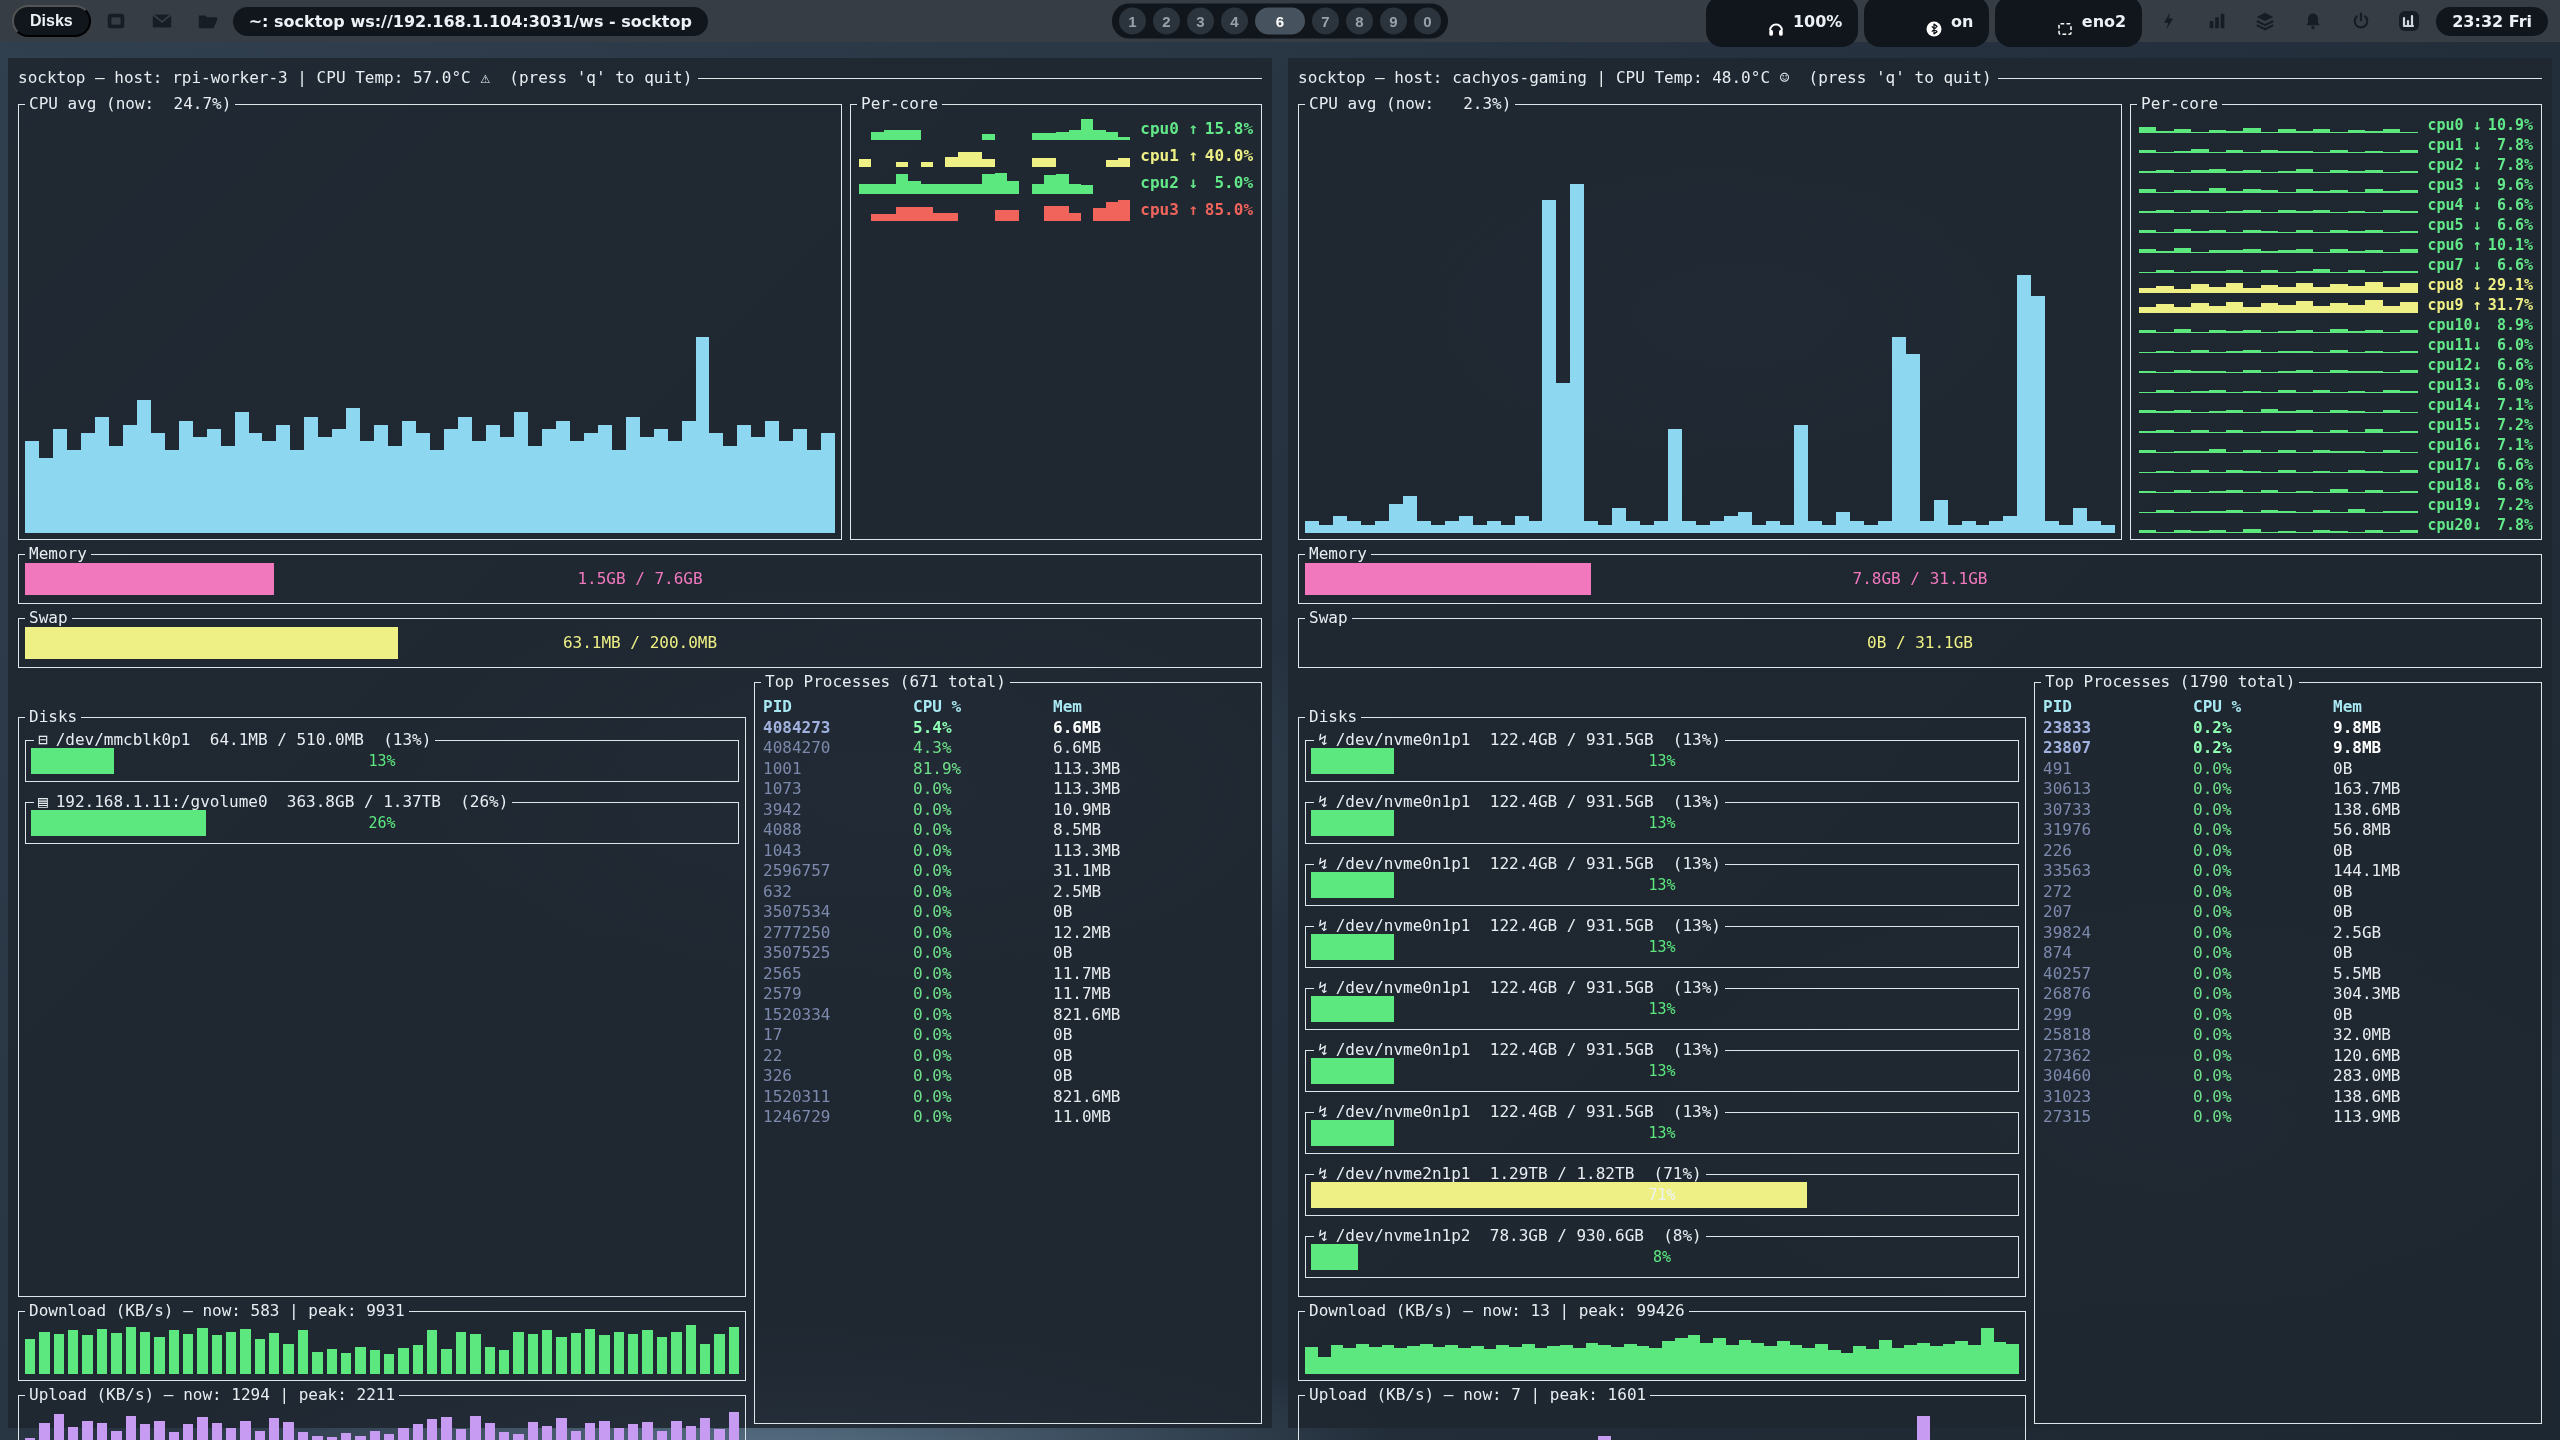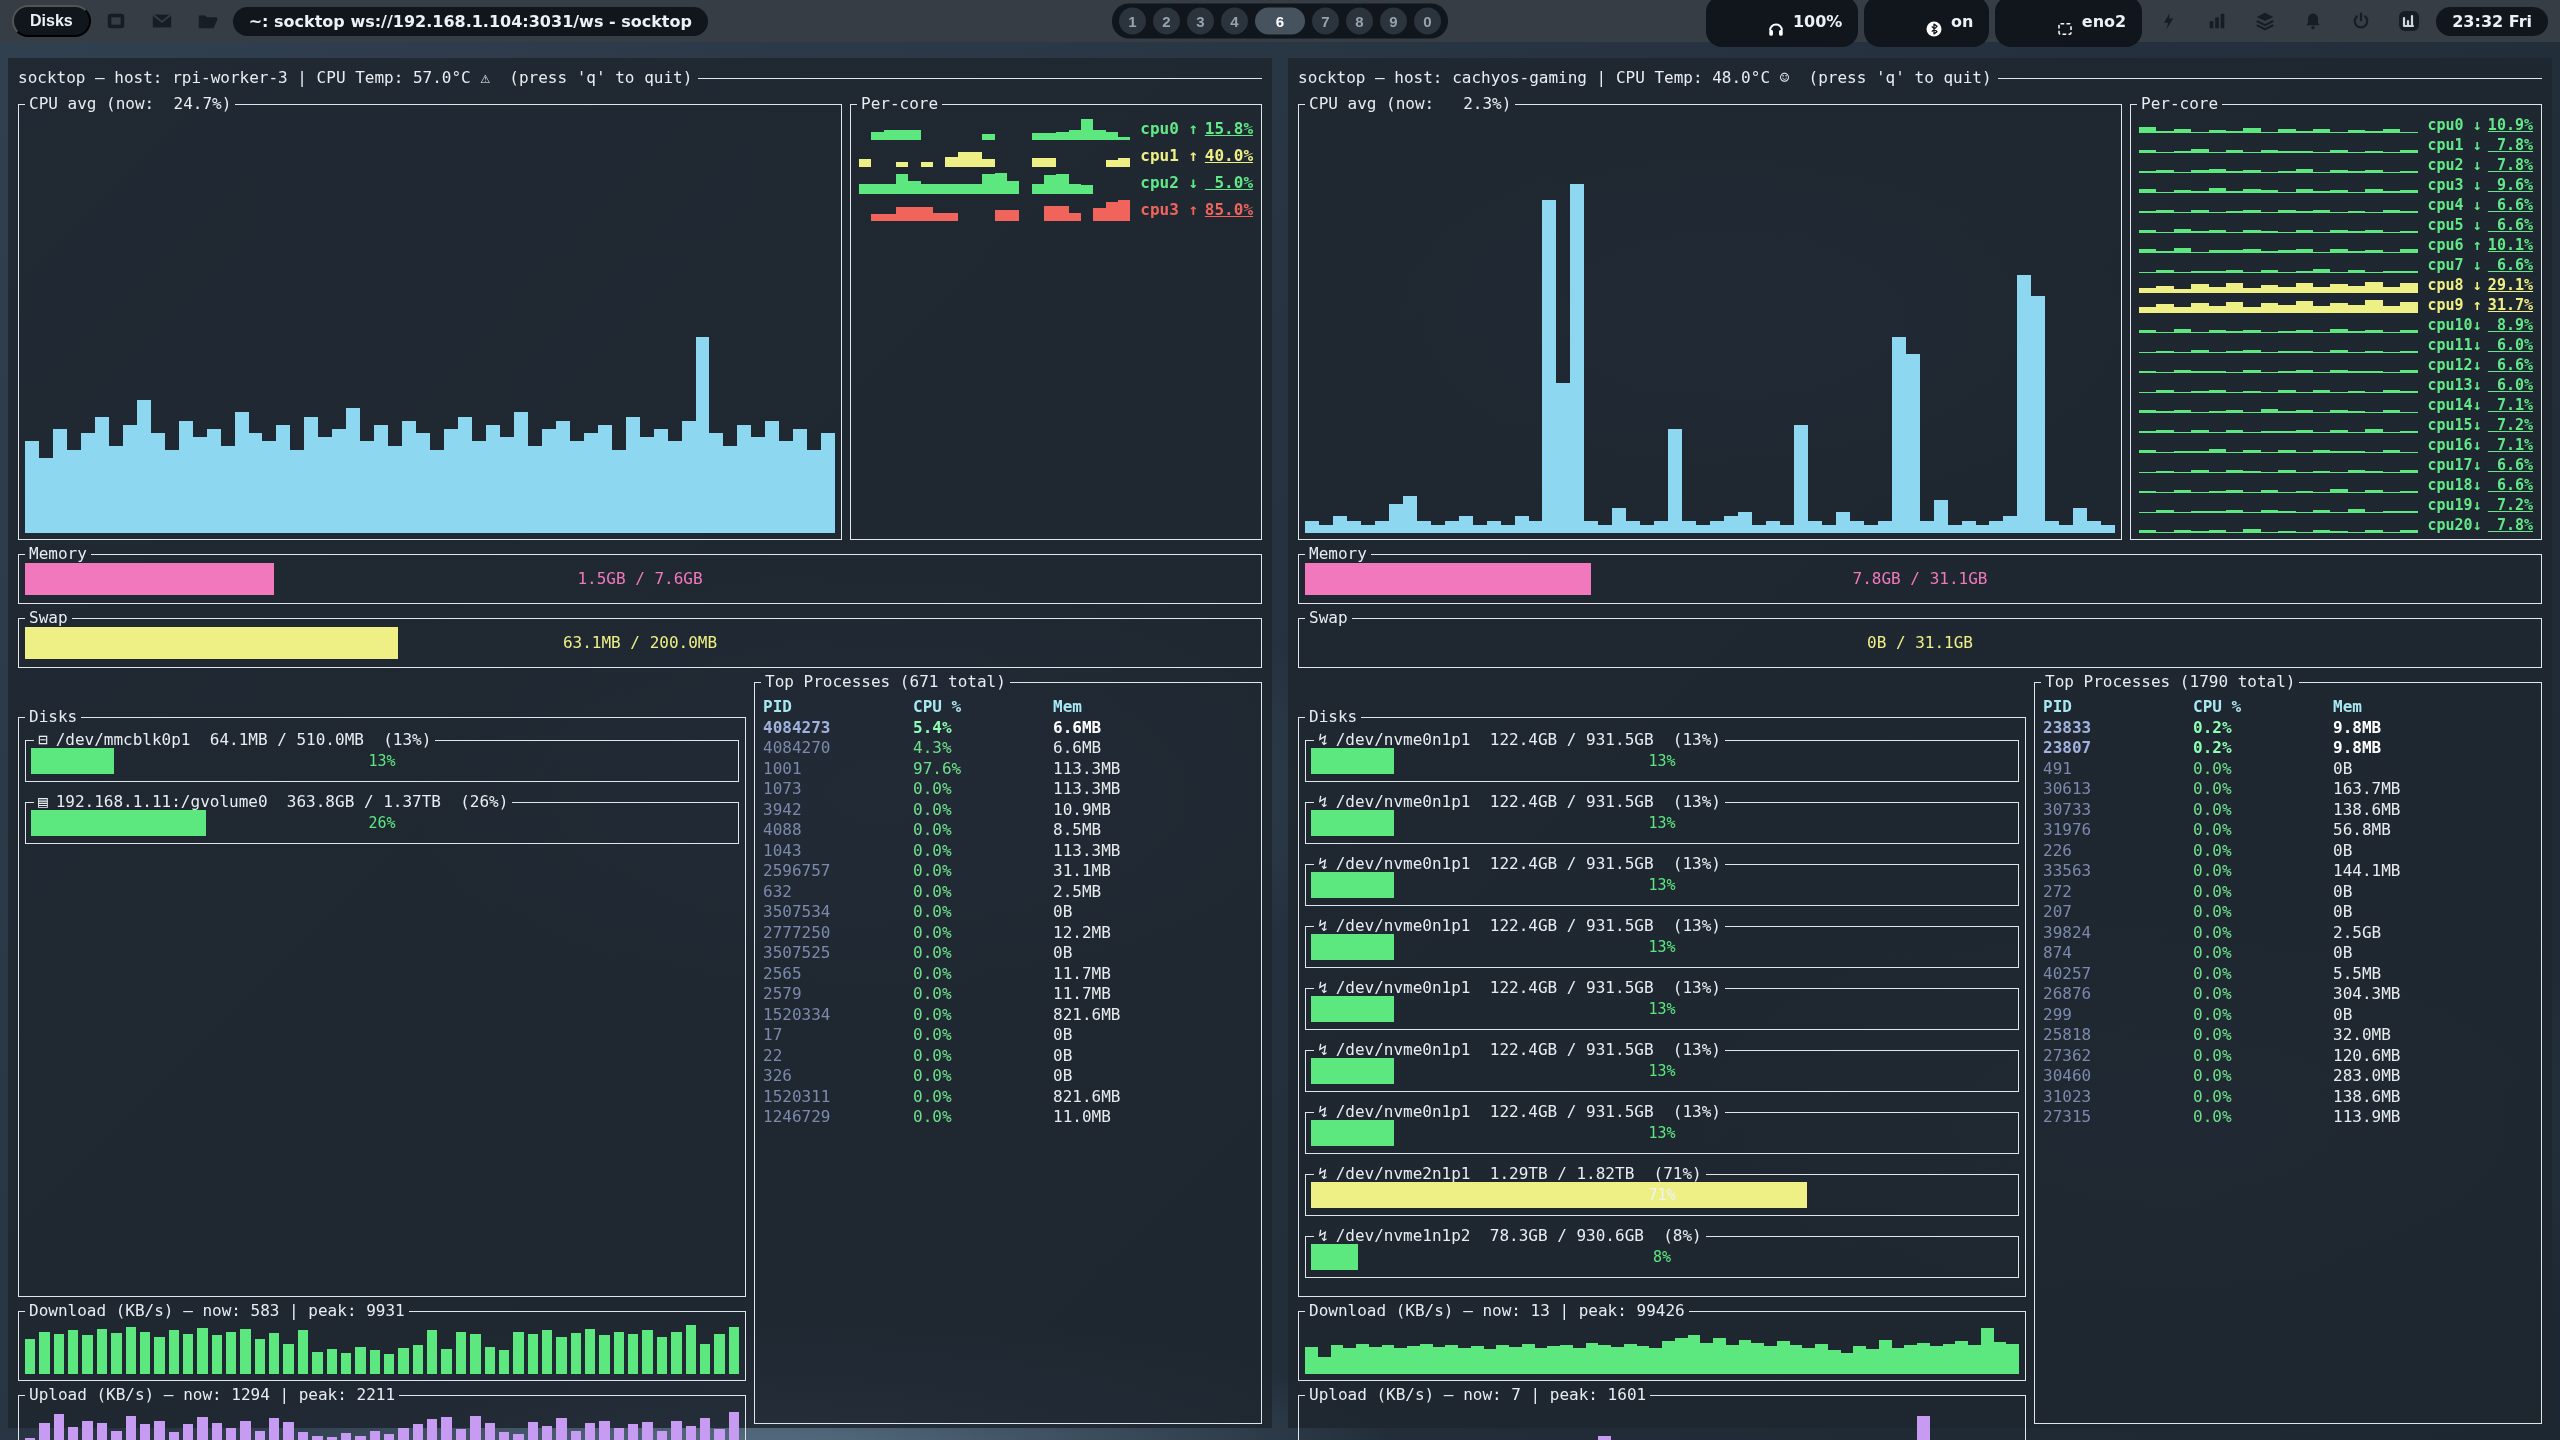--- a/index.html
+++ b/index.html
@@ -58,21 +58,21 @@
   .disk-fill{position:absolute;left:5px;top:7px;bottom:7px;}
   .disk-pct{position:absolute;left:0;right:0;top:50%;transform:translateY(-50%);text-align:center;font-size:15px;}
   .disk-pct.on-bar{color:#eef3f5;}
   
   .core-rows{position:absolute;inset:10px 8px 6px 8px;}
   .core-row{display:flex;align-items:center;}
   .core-box .spark{flex:1;height:82%;display:flex;align-items:flex-end;margin-right:10px;}
   .spark .bar{flex:1 1 0;}
   .core-label{font-weight:bold;white-space:pre;display:flex;}
   .cname{display:inline-block;width:5ch;}
-  .cval{display:inline-block;width:5ch;margin-left:.7ch;text-align:right;text-decoration:underline;}
+  .cval{display:inline-block;width:5ch;margin-left:.7ch;text-align:right;}
   .green{color:#62e888;} .yellow{color:#eef085;} .red{color:#f0645c;}
   
   .proc-grid{display:grid;grid-template-columns:150px 140px 200px 1fr;}
   .proc-grid > span{line-height:20.5px;white-space:pre;overflow:hidden;}
   .proc-head span{color:#a8e8f2;font-weight:bold;}
   .pid{color:#7c89ac;} .pcpu{color:#6ee08a;} .pmem{color:#e8ecef;} .pmemp{color:#c99ae8;}
   .hot{color:#f2679c;} 
   .prow.bold span{font-weight:bold;filter:brightness(1.3);}
 </style>
 </head>
@@ -517,21 +517,21 @@
             <span class="pmemp ">0.08%</span>
           </div>
           <div class="proc-grid prow">
             <span class="pid">4084270</span>
             <span class="pcpu">4.3%</span>
             <span class="pmem">6.6MB</span>
             <span class="pmemp ">0.08%</span>
           </div>
           <div class="proc-grid prow">
             <span class="pid">1001</span>
-            <span class="pcpu">97.6%</span>
+            <span class="pcpu">81.9%</span>
             <span class="pmem">113.3MB</span>
             <span class="pmemp ">1.45%</span>
           </div>
           <div class="proc-grid prow">
             <span class="pid">1073</span>
             <span class="pcpu">0.0%</span>
             <span class="pmem">113.3MB</span>
             <span class="pmemp ">1.45%</span>
           </div>
           <div class="proc-grid prow">

